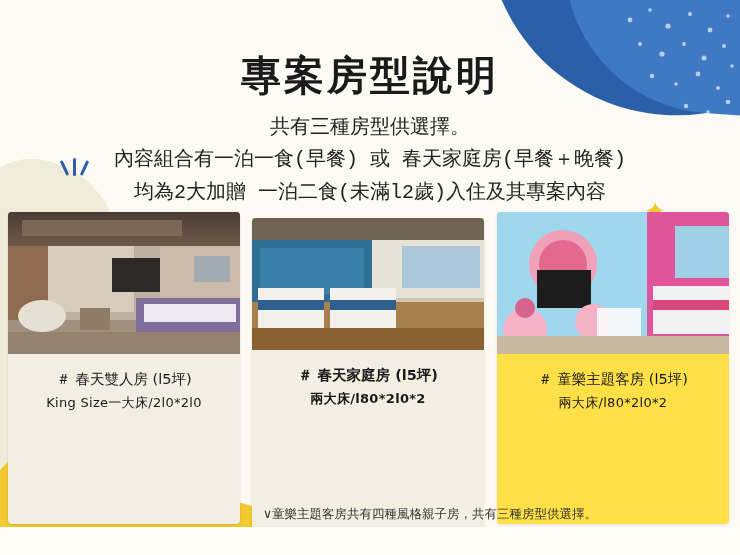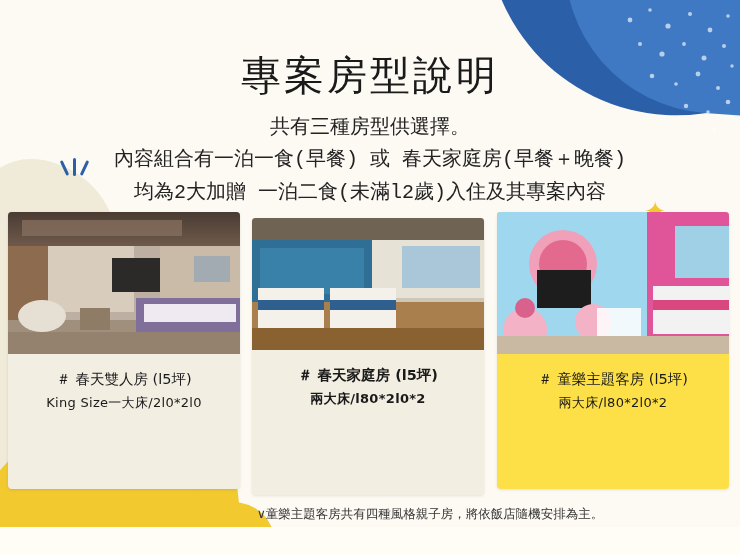--- a/index.html
+++ b/index.html
@@ -55,42 +55,42 @@
   .sparkle{position:absolute;color:#f3c930;font-size:30px;line-height:1;}
   .sp1{right:74px;top:198px;font-size:26px;}
   .sp2{right:40px;top:228px;font-size:16px;}
 
   .squiggle{position:absolute;right:70px;bottom:62px;width:130px;height:46px;}
 
   
   .title{
     position:absolute;top:48px;left:0;width:100%;
     text-align:center;
-    font-size:40px;font-weight:normal;color:#1a1a1a;
+    font-size:40px;font-weight:bold;color:#1a1a1a;
     letter-spacing:3px;
     font-family:"DejaVu Sans","Liberation Sans",sans-serif;
   }
   .subtitle{
     position:absolute;top:112px;left:0;width:100%;
     text-align:center;color:#222;font-size:20px;line-height:1.62;
     font-family:Liberation Mono, monospace;
   }
   .subtitle div{white-space:nowrap;}
 
   
   .cards{
     position:absolute;top:212px;left:0;width:100%;height:260px;
   }
   .card{
     position:absolute;top:0;width:232px;
     background:#f4f0e4;
     border-radius:4px;
     box-shadow:0 1px 3px rgba(0,0,0,.10);
     overflow:hidden;
-    height:277px;
+    height:312px;
   }
   .card.c1{left:8px;background:#f2eee2;}
   .card.c2{left:252px;background:#f2eee2;top:6px;font-weight:bold;}
   .card.c3{left:497px;background:#fde047;top:0px;}
   .card .photo{
     width:100%;height:142px;display:block;position:relative;overflow:hidden;
     background:#7a6a5e;
   }
   .card.c2 .photo{height:132px;}
   .card.c3 .photo{height:142px;}
@@ -246,19 +246,19 @@
       </div>
       <div class="caption">
         <div class="l1">＃ 童樂主題客房 (l5坪)</div>
         <div class="l2">兩大床/l80*2l0*2</div>
       </div>
     </div>
 
   </div>
 
   <div class="footnote">
-    <span>∨童樂主題客房共有四種風格親子房，將依飯店隨機安排為主。</span>
+    <span>∨童樂主題客房共有四種風格親子房，共有三種房型供選擇。</span>
   </div>
 
   <div class="bottom-line"></div>
   <div class="bottom-strip"></div>
 
 </div>
 
 </body></html>

